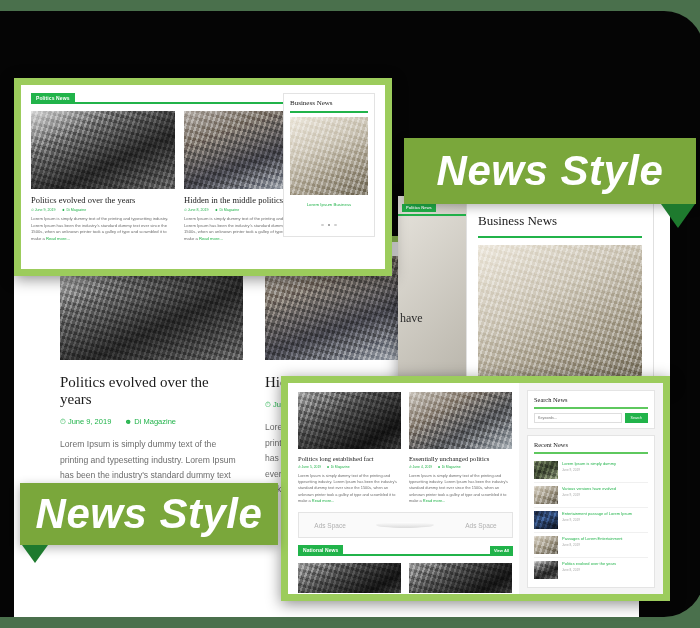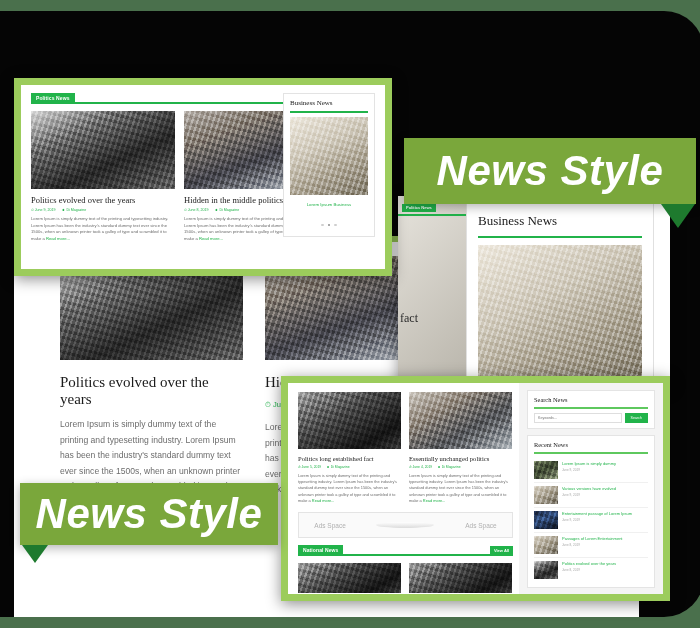--- a/index.html
+++ b/index.html
@@ -152,41 +152,45 @@
 <div class="stage"></div>
 <div class="stage-b"></div>
 
 <div class="panel" id="p2">
   <div class="p2-strip"></div>
   <div class="p2-cols">
 
     <div class="p2-col">
       <div class="ph ph-protest"></div>
       <div class="a-title">Politics evolved over the years</div>
+      <div class="a-meta">
+        <span>⏱ <span>June 9, 2019</span></span>
+        <span>☻ <span>Di Magazine</span></span>
+      </div>
       <div class="a-body">Lorem Ipsum is simply dummy text of the printing and typesetting industry. Lorem Ipsum has been the industry's standard dummy text ever since the 1500s, when an unknown printer took a galley of type and scrambled it to make</div>
     </div>
 
     <div class="p2-col">
       <div class="ph ph-woman"></div>
       <div class="a-title">Hidden in the middle politics</div>
       <div class="a-meta">
         <span>⏱ <span>June 8, 2019</span></span>
         <span>☻ <span>Di Magazine</span></span>
       </div>
       <div class="a-body">Lorem Ipsum is simply dummy text of the printing and typesetting industry. Lorem Ipsum has been the industry's standard dummy text ever since the 1500s, when an unknown printer took a galley of type and scrambled it to make</div>
     </div>
 
   </div>
 </div>
 
 <div class="panel" id="p3">
   <div class="p3-left">
     <div class="tag">Politics News</div>
     <div class="rule"></div>
-    <div class="word">fact</div>
+    <div class="word">have</div>
   </div>
   <div class="p3-card">
     <h3>Business News</h3>
     <div class="ph ph-dollar"></div>
   </div>
 </div>
 
 <div class="panel" id="p1">
   <div class="panel-inner">
     <div class="p1-pad">

